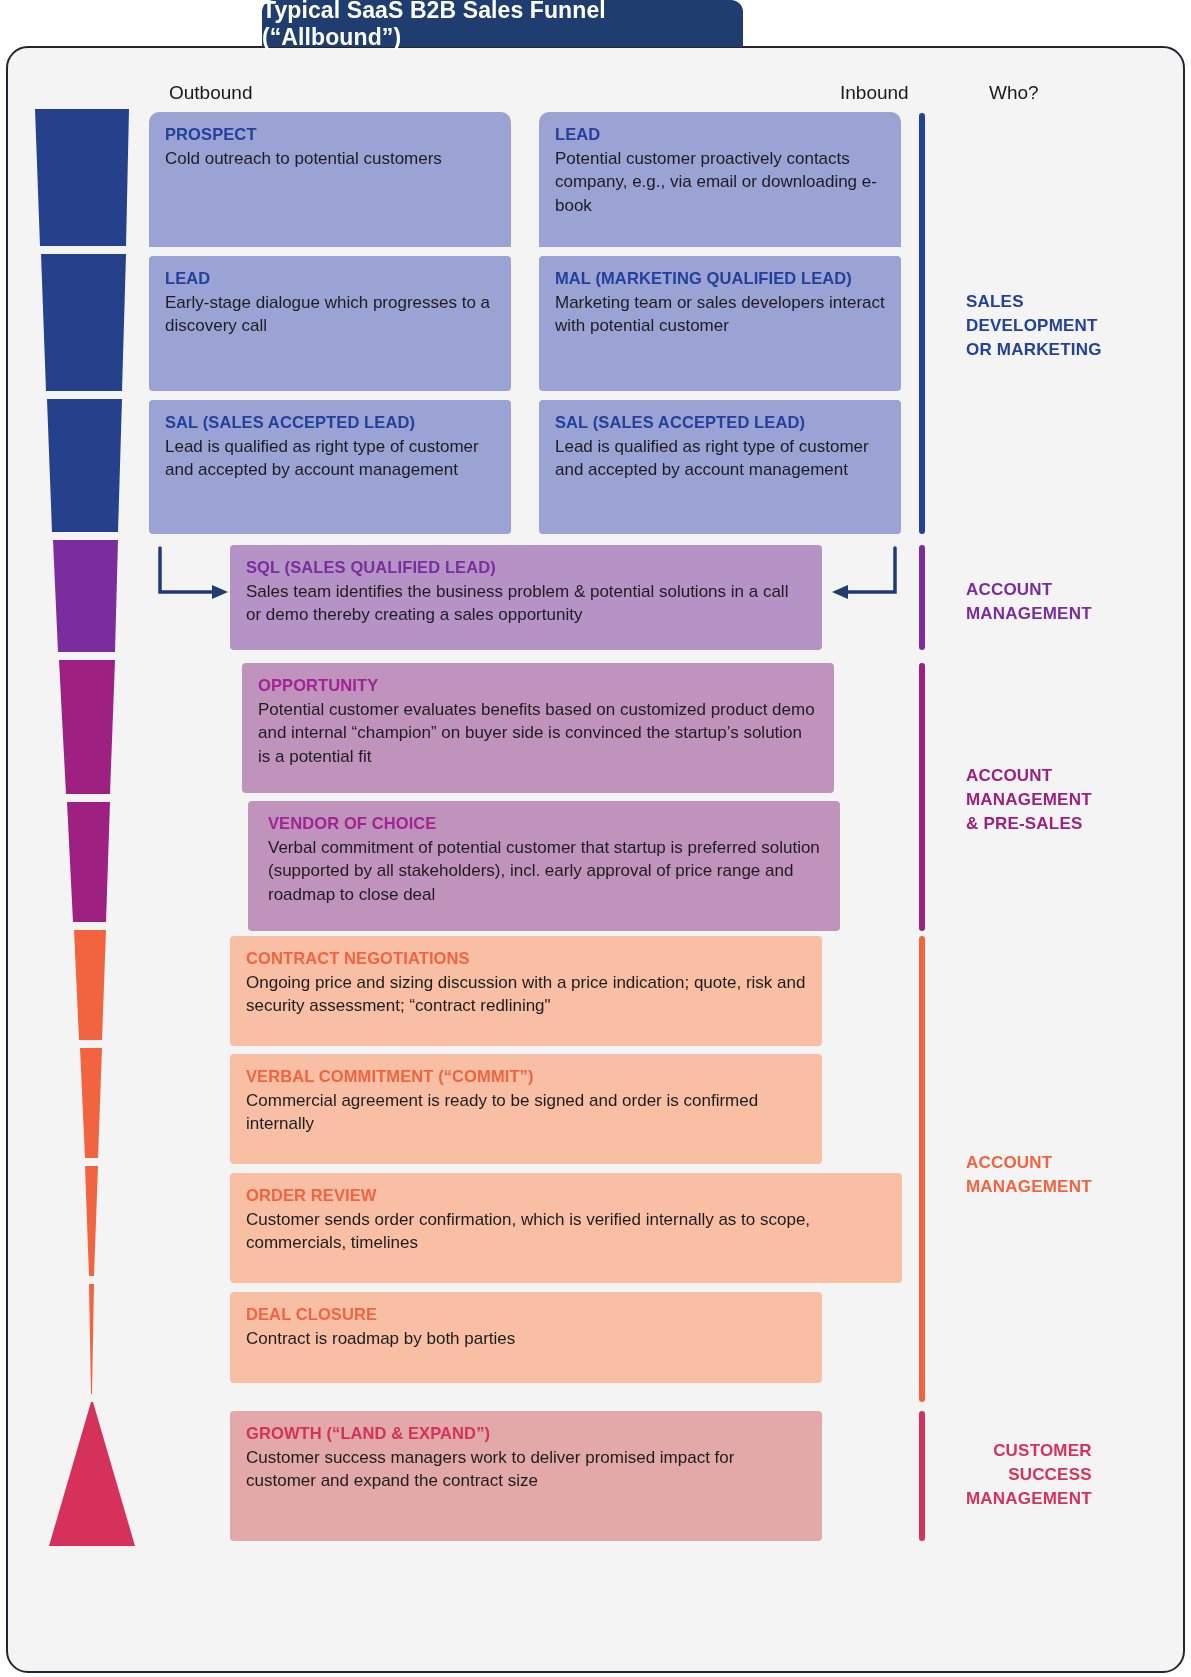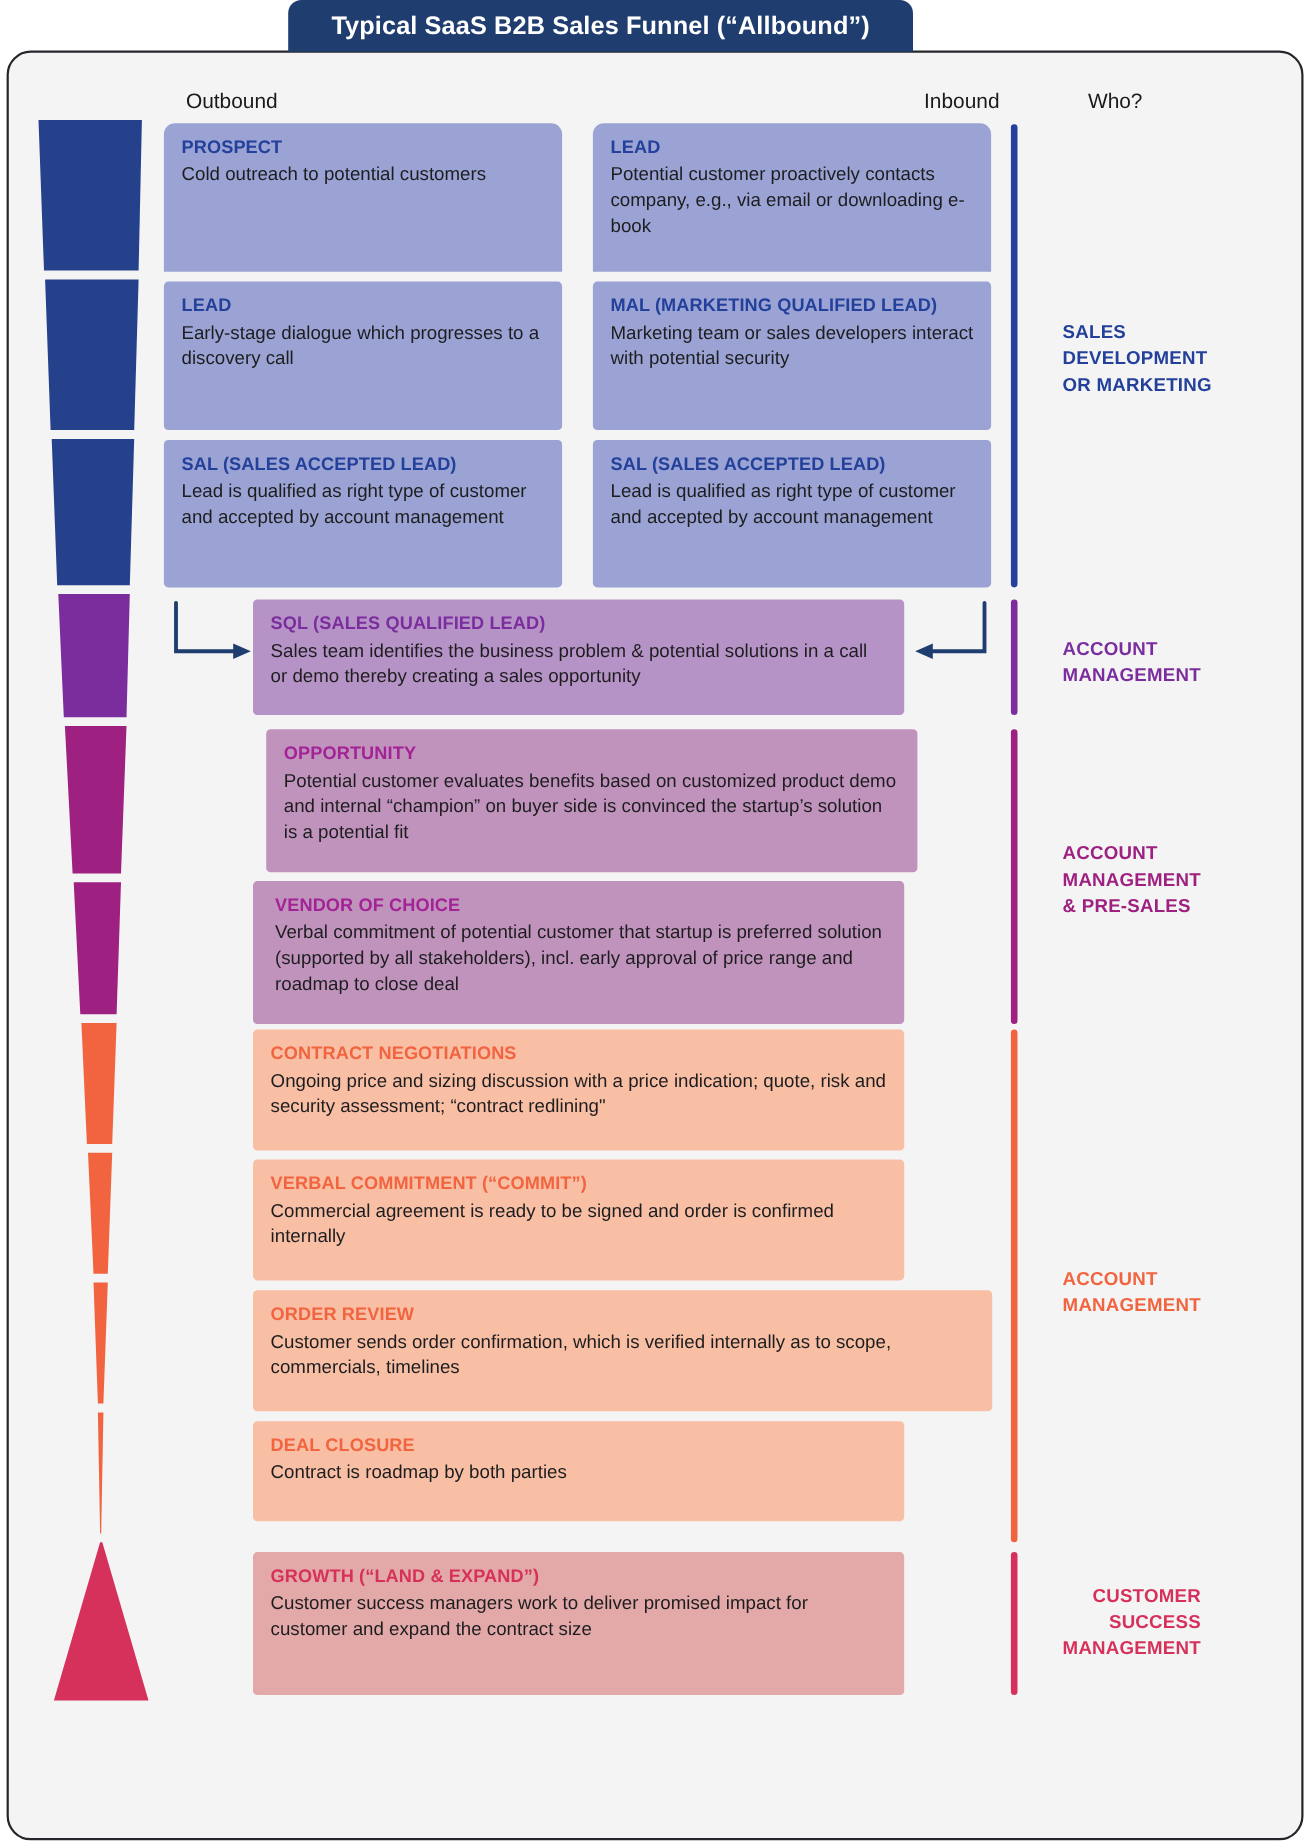--- a/index.html
+++ b/index.html
@@ -13,21 +13,21 @@
     width: 1191px;
     height: 1677px;
     background: #ffffff;
     overflow: hidden;
   }
 
   
   #title-banner {
     position: absolute;
     left: 262px; top: 0px;
-    width: 568px; height: 47px;
+    width: 481px; height: 47px;
     background: #1f3d6e;
     border-radius: 12px 12px 0 0;
     color: #ffffff;
     font-size: 23px;
     font-weight: bold;
     display: flex;
     align-items: center;
     justify-content: center;
     letter-spacing: .1px;
     z-index: 5;
@@ -170,39 +170,39 @@
     <div class="card-desc">Lead is qualified as right type of customer and accepted by account management</div>
   </div>
 
   <div class="card blue-card r-top" style="left:539px; top:112px; width:362px; height:135px;">
     <div class="card-title">LEAD</div>
     <div class="card-desc">Potential customer proactively contacts company, e.g., via email or downloading e-book</div>
   </div>
 
   <div class="card blue-card r-all" style="left:539px; top:256px; width:362px; height:135px;">
     <div class="card-title">MAL (MARKETING QUALIFIED LEAD)</div>
-    <div class="card-desc">Marketing team or sales developers interact with potential security</div>
+    <div class="card-desc">Marketing team or sales developers interact with potential customer</div>
   </div>
 
   <div class="card blue-card r-all" style="left:539px; top:400px; width:362px; height:134px;">
     <div class="card-title">SAL (SALES ACCEPTED LEAD)</div>
     <div class="card-desc">Lead is qualified as right type of customer and accepted by account management</div>
   </div>
 
   <div class="card sql-card r-all" style="left:230px; top:545px; width:592px; height:105px;">
     <div class="card-title">SQL (SALES QUALIFIED LEAD)</div>
     <div class="card-desc">Sales team identifies the business problem &amp; potential solu­tions in a call or demo thereby creating a sales opportunity</div>
   </div>
 
   <div class="card purple-card r-all" style="left:230px; top:663px; width:592px; height:130px;margin-left:12px;">
     <div class="card-title">OPPORTUNITY</div>
     <div class="card-desc">Potential customer evaluates benefits based on customized product demo and internal “champion” on buyer side is convinced the startup’s solution is a potential fit</div>
   </div>
 
-  <div class="card purple-card r-all" style="left:230px; top:801px; width:592px; height:130px;padding-left:20px;">
+  <div class="card purple-card r-all" style="left:248px; top:801px; width:592px; height:130px;padding-left:20px;">
     <div class="card-title">VENDOR OF CHOICE</div>
     <div class="card-desc">Verbal commitment of potential customer that startup is preferred solution (supported by all stakeholders), incl. early approval of price range and roadmap to close deal</div>
   </div>
 
   <div class="card orange-card r-all" style="left:230px; top:936px; width:592px; height:110px;">
     <div class="card-title">CONTRACT NEGOTIATIONS</div>
     <div class="card-desc">Ongoing price and sizing discussion with a price indication; quote, risk and security assessment; “contract redlining"</div>
   </div>
 
   <div class="card orange-card r-all" style="left:230px; top:1054px; width:592px; height:110px;">

